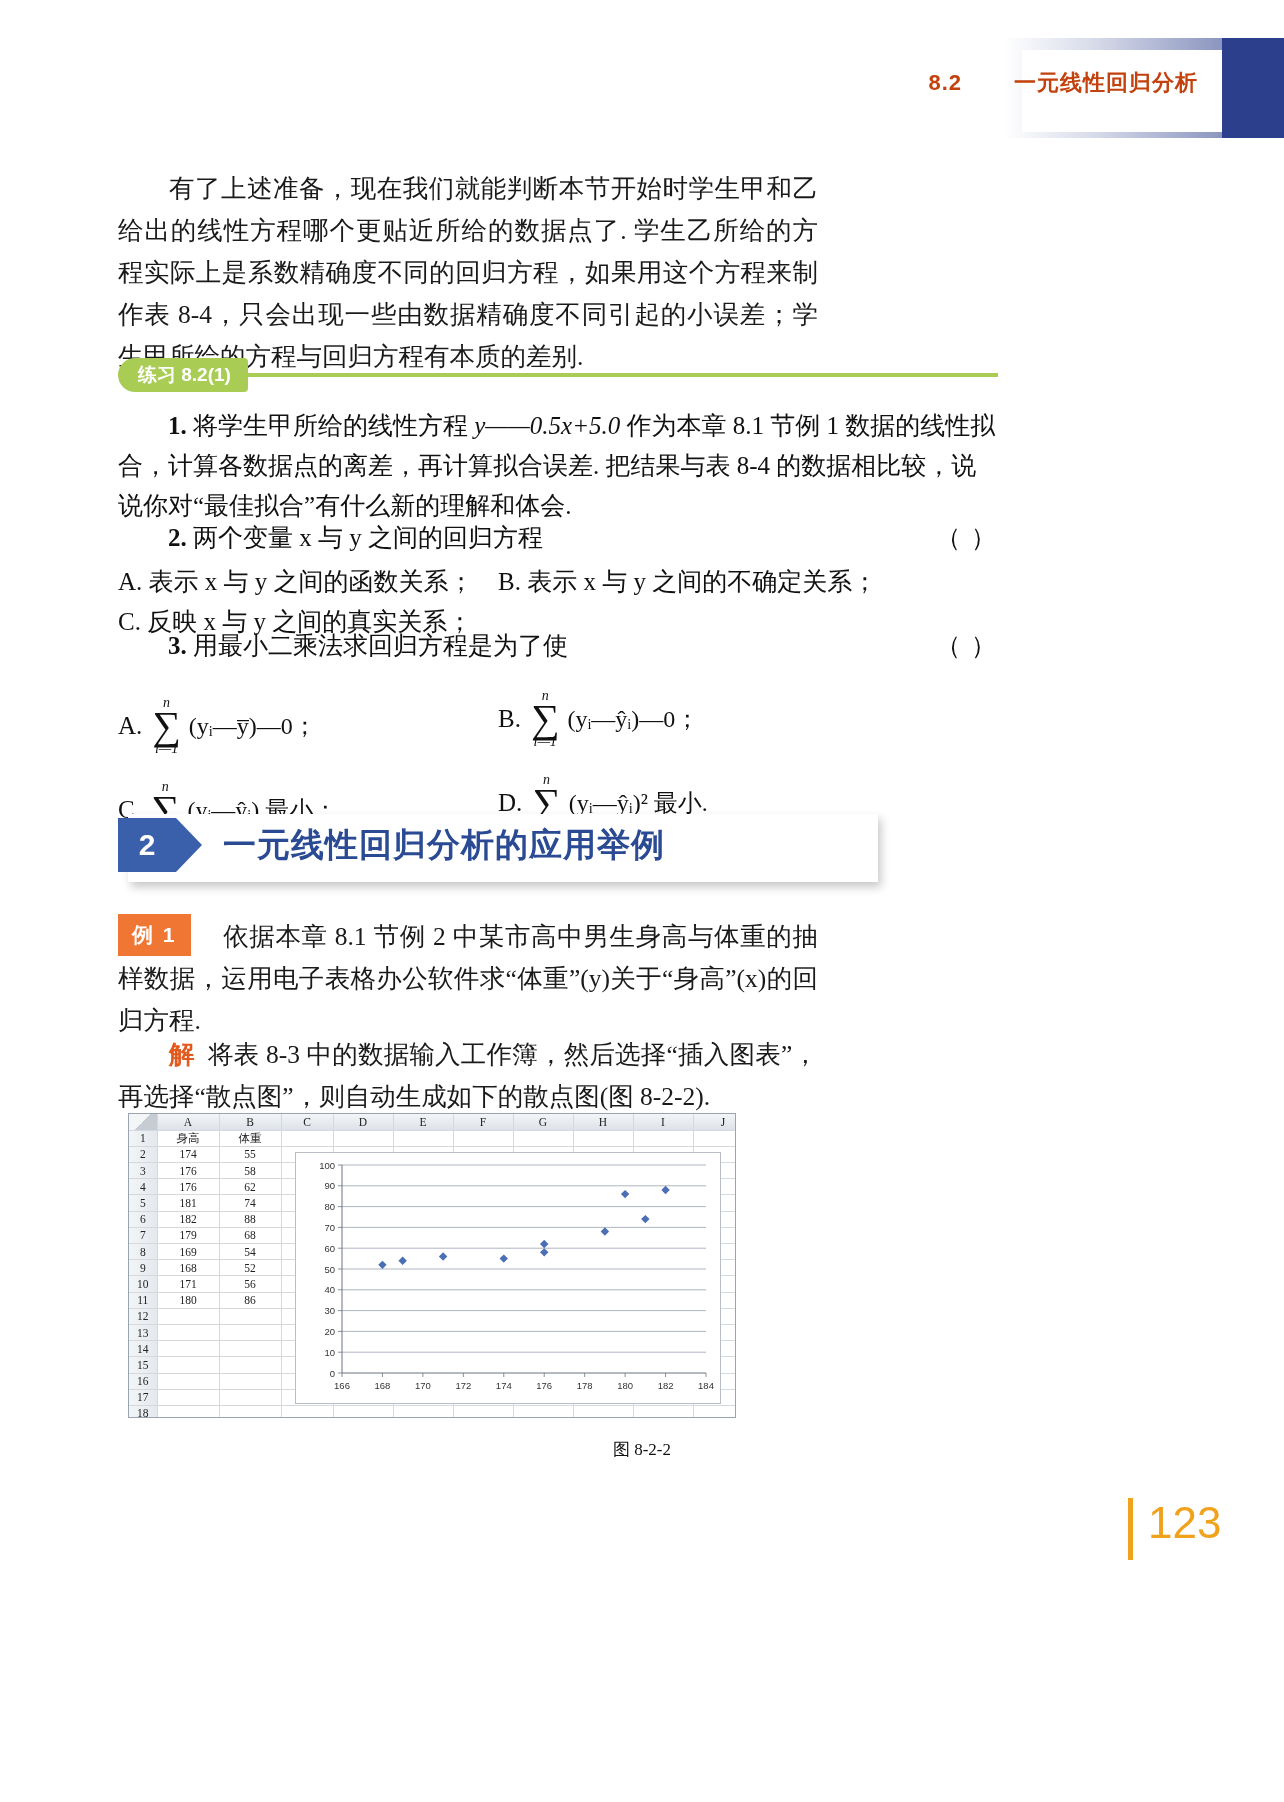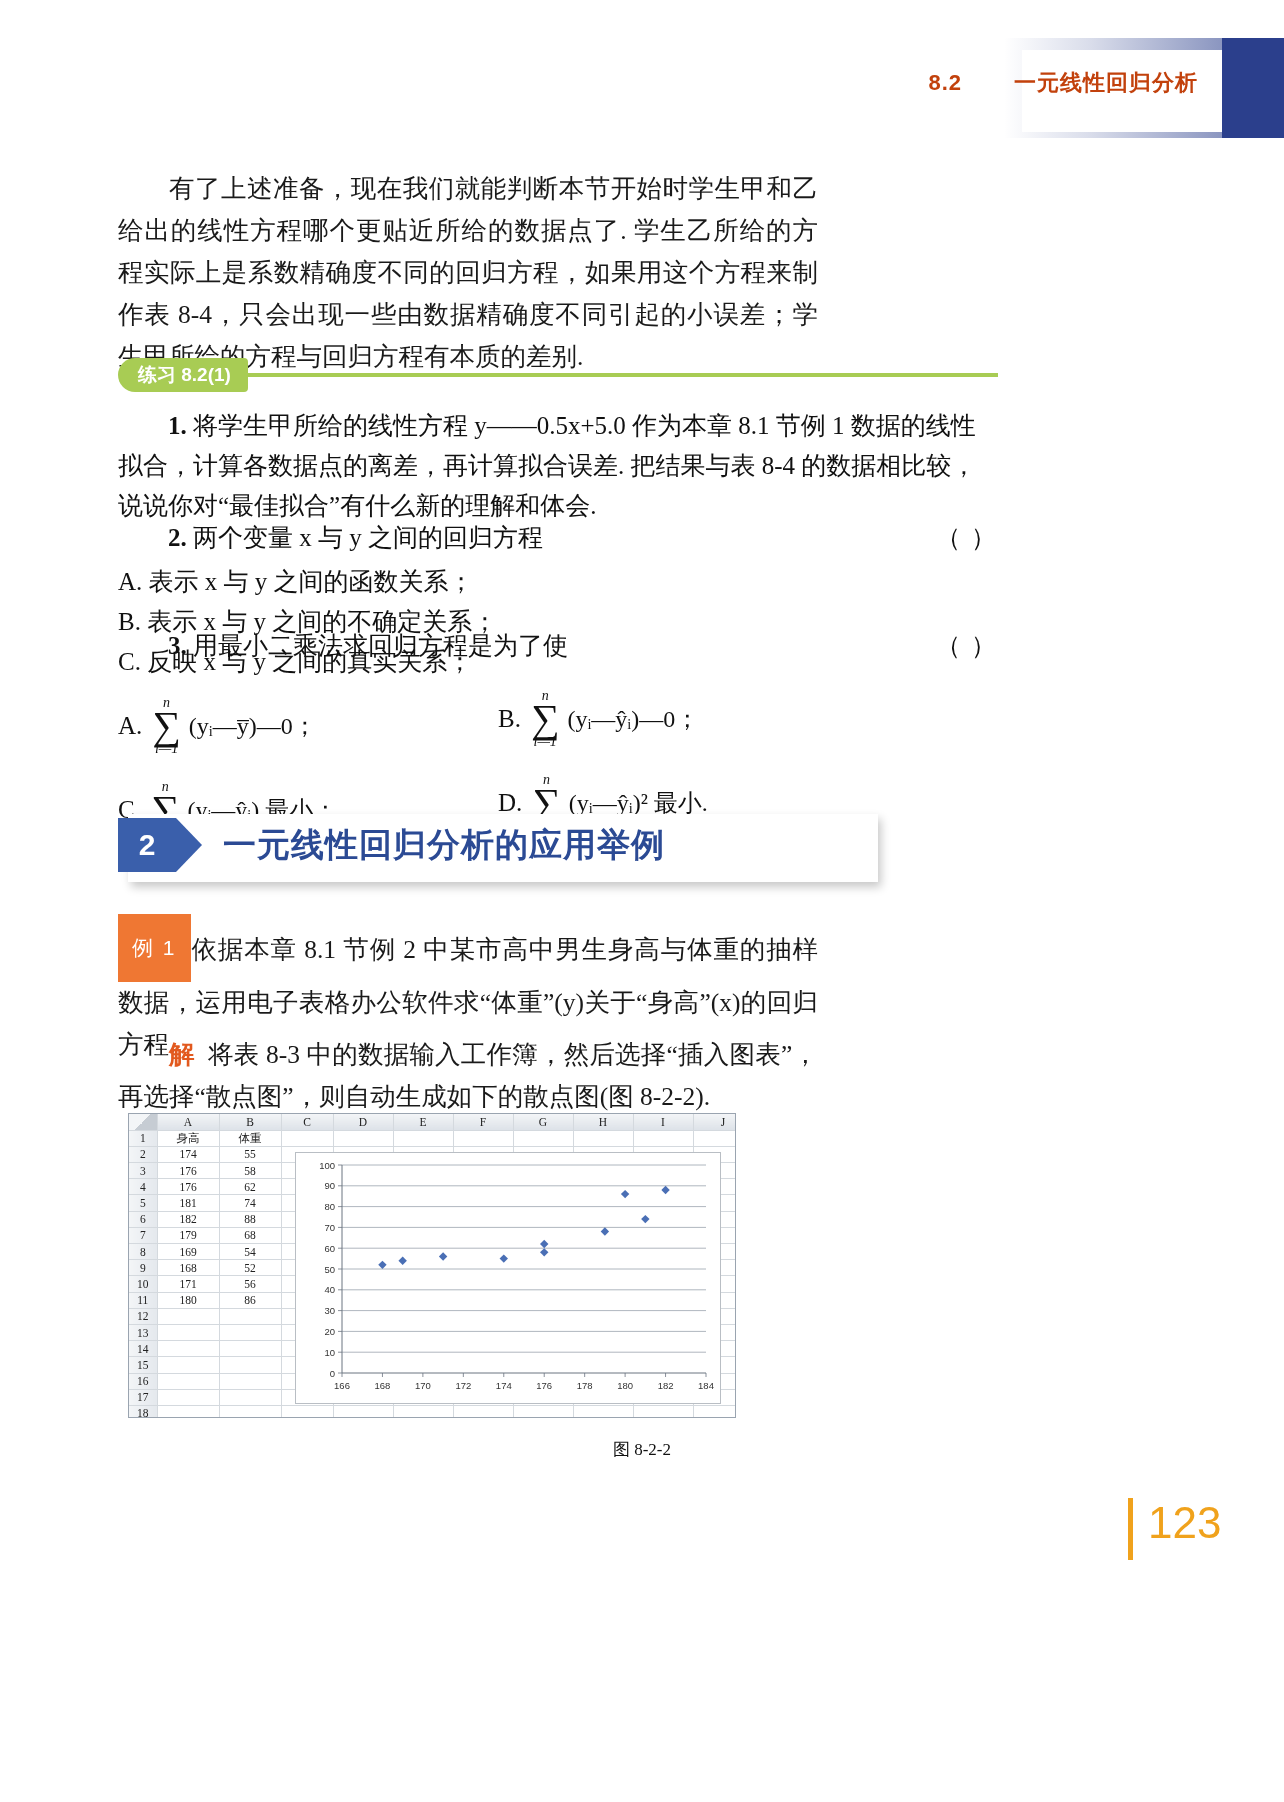--- a/index.html
+++ b/index.html
@@ -40,21 +40,21 @@
   .body-para {
     position: absolute;
     left: 118px; width: 700px;
     font-size: 25.5px;
     line-height: 42px;
     color: #1a1a1a;
     text-align: justify;
     text-justify: inter-ideograph;
   }
   .indent { text-indent: 2em; }
-  .mi { font-family: "Liberation Serif", serif; }
+  .mi { font-family: "Liberation Serif", serif; font-style: italic; }
 
   
   .practice-bar { position: absolute; left: 118px; top: 358px; width: 880px; height: 34px; }
   .practice-badge {
     position: absolute; left: 0; top: 0;
     height: 34px; min-width: 130px;
     background: #a8cc54;
     border-radius: 17px 4px 4px 17px;
     color: #ffffff;
     font-family: "Liberation Sans", sans-serif;
@@ -117,24 +117,24 @@
     color: #2b4a94;
     letter-spacing: 1px;
     white-space: nowrap;
   }
 
   
   .ex1-badge {
     display: inline-block;
     background: #ef7733; color: #fff;
     font-family: "Liberation Sans", sans-serif;
-    font-weight: normal; font-size: 21px;
-    padding: 13px 14px;
+    font-weight: bold; font-size: 21px;
+    padding: 0 14px;
     vertical-align: 3px;
-    margin-right: 0;
+    margin-right: 32px;
     letter-spacing: 2px;
   }
   .jie { color: #e2591e; font-weight: bold; }
 
   
   .excel {
     position: absolute; left: 128px; top: 1113px;
     width: 608px; height: 305px;
     border: 1px solid #9aa4b0;
     background: #ffffff;
@@ -197,21 +197,21 @@
       <span>将学生甲所给的线性方程 </span><span class="mi">y——0.5x+5.0</span><span> 作为本章 8.1 节例 1 数据的线性拟合，计算各数据点的离差，再计算拟合误差. 把结果与表 8-4 的数据相比较，说说你对“最佳拟合”有什么新的理解和体会.</span>
     </div>
   </div>
 
   <div class="ex" style="top:518px;">
     <div class="ex-q">
       <span class="paren-right">（     ）</span>
       <span class="qnum">2.</span>
       <span>两个变量 x 与 y 之间的回归方程</span>
     </div>
-    <div class="opt-row" style="margin-top:4px;flex-direction:column;">
+    <div class="opt-row" style="margin-top:4px;">
       <div class="opt-a">A. 表示 x 与 y 之间的函数关系；</div>
       <div class="opt-b">B. 表示 x 与 y 之间的不确定关系；</div>
     </div>
     <div class="opt-row">
       <div class="opt-a">C. 反映 x 与 y 之间的真实关系；</div>
     </div>
   </div>
 
   <div class="ex" style="top:626px;">
     <div class="ex-q">

